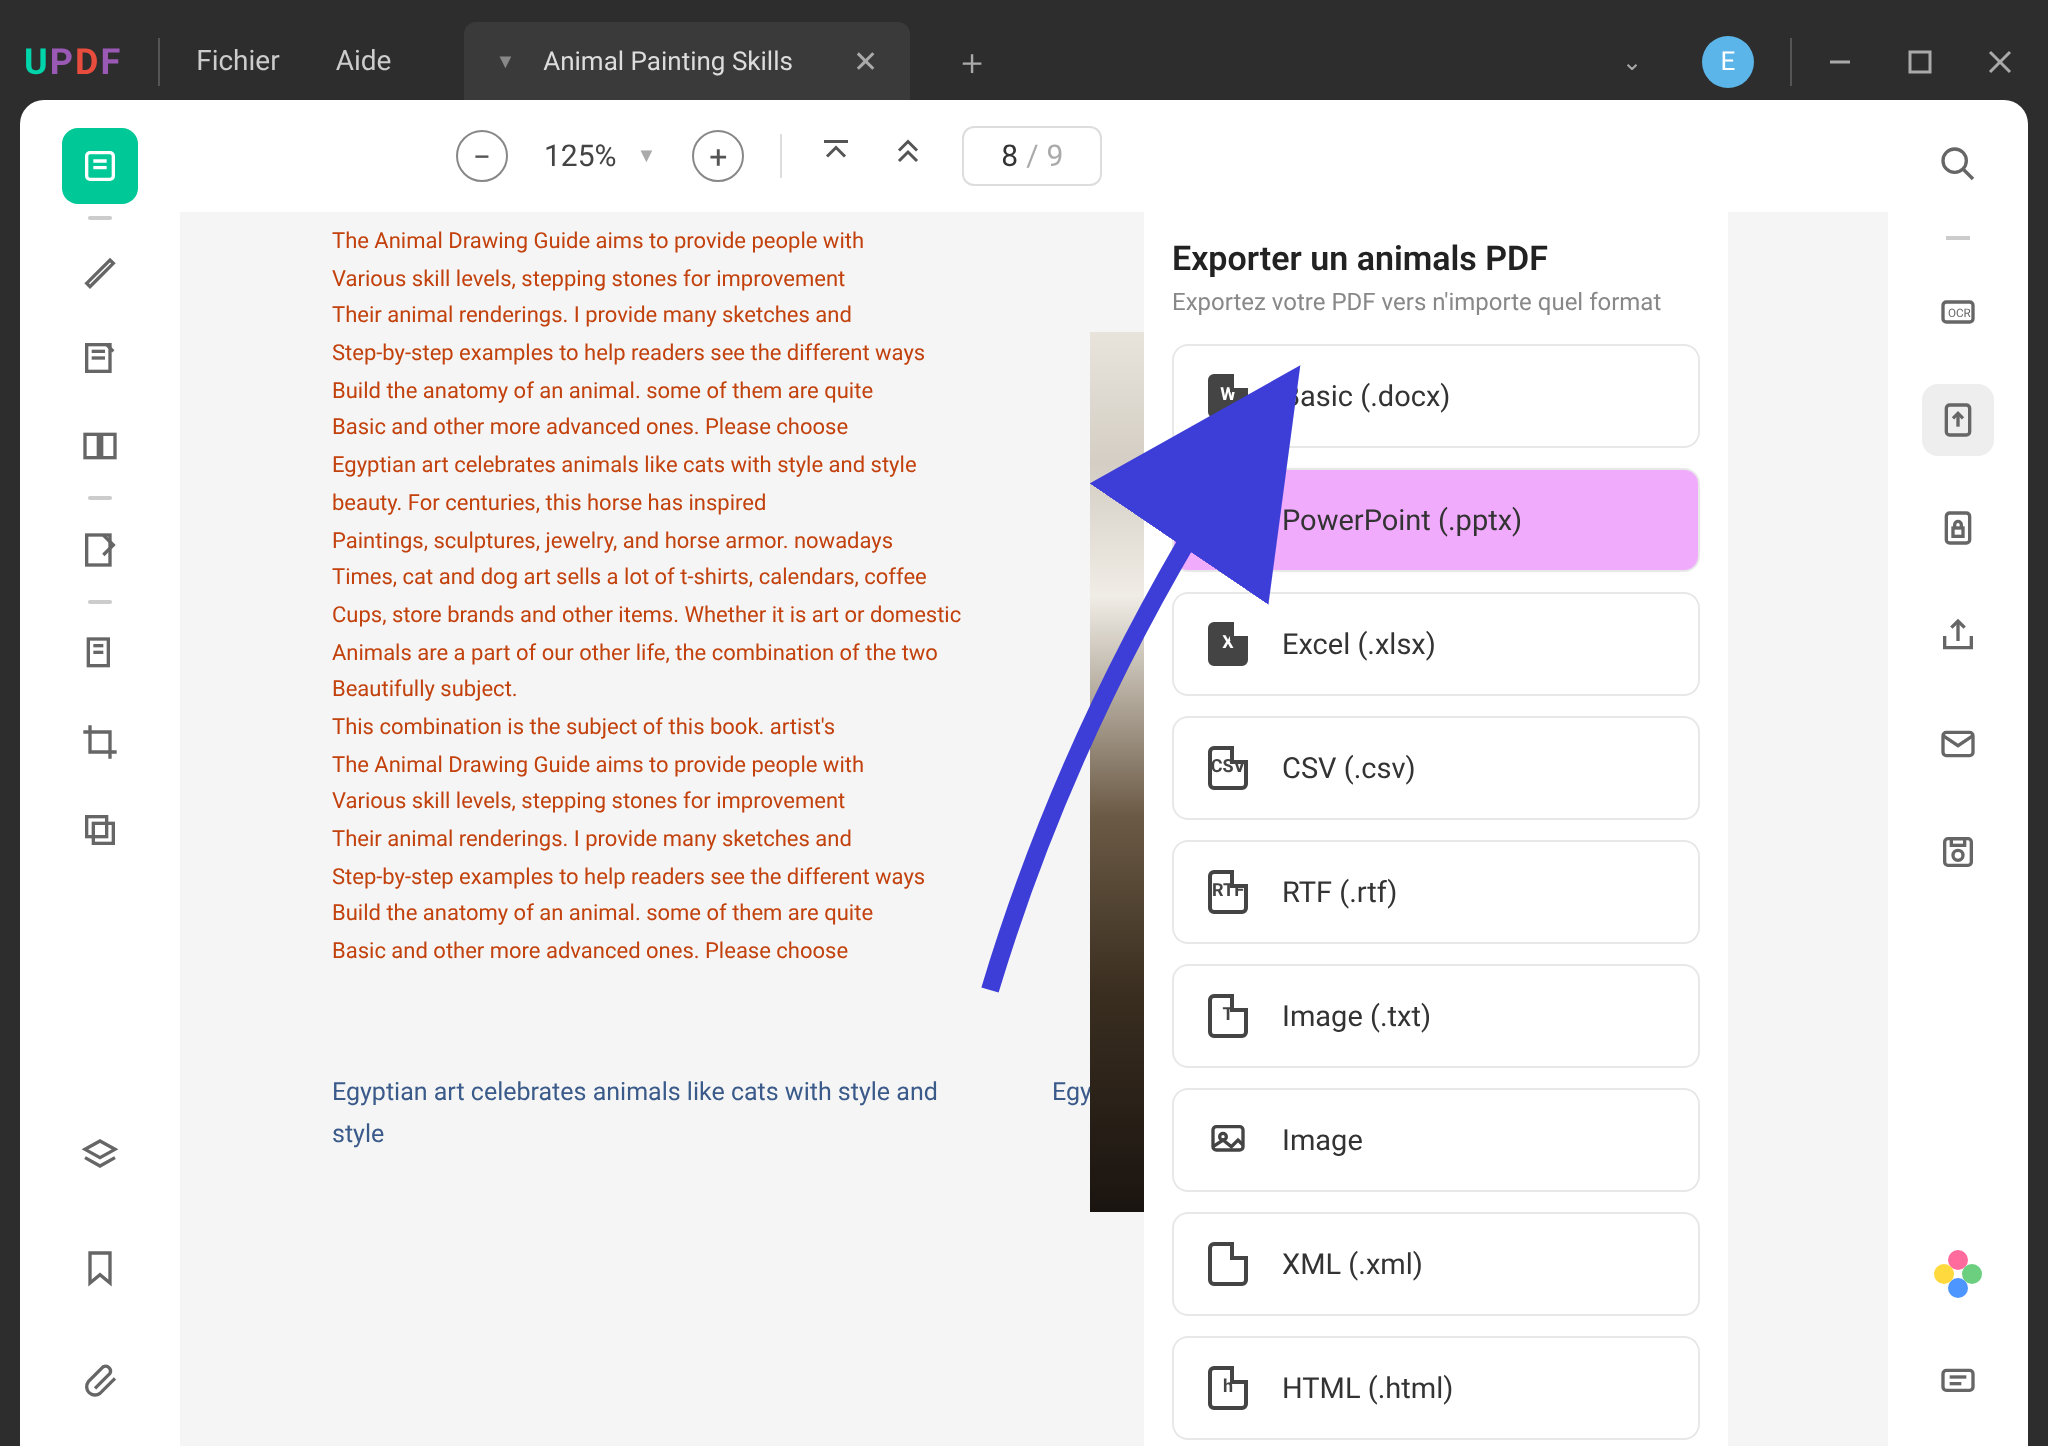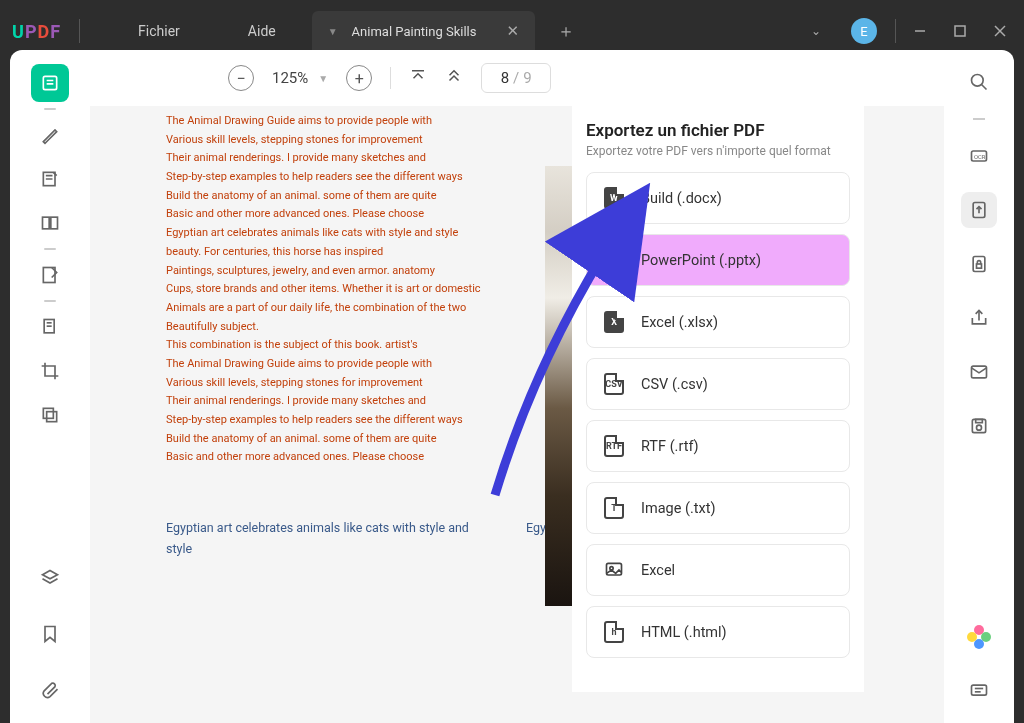--- a/index.html
+++ b/index.html
@@ -3,21 +3,21 @@
 <meta charset="utf-8">
 <style>
 * { margin:0; padding:0; box-sizing:border-box; font-family:-apple-system,BlinkMacSystemFont,"Segoe UI",Roboto,sans-serif; }
 body { width:1024px; height:723px; background:#2d2d2d; overflow:hidden; position:relative; }
 
 
 .titlebar { height:62px; background:#2d2d2d; display:flex; align-items:center; padding:0 12px; position:relative; }
 .logo { font-weight:bold; font-size:18px; letter-spacing:1px; }
 .logo span:nth-child(1){color:#00d4aa}.logo span:nth-child(2){color:#9b59b6}.logo span:nth-child(3){color:#e74c3c}.logo span:nth-child(4){color:#9b59b6}
 .divider { width:1px; height:24px; background:#555; margin:0 18px; }
-.menu-item { color:#ccc; font-size:14px; margin-right:28px; cursor:pointer;margin-left:40px; }
+.menu-item { color:#ccc; font-size:14px; margin-right:28px; cursor:pointer; }
 .tab { display:flex; align-items:center; background:#3a3a3a; height:40px; padding:0 16px; border-radius:6px 6px 0 0; margin-left:8px; color:#ddd; font-size:13px; }
 .tab .dropdown-small { color:#888; font-size:10px; margin-right:14px; }
 .tab-close { margin-left:30px; color:#aaa; cursor:pointer; font-size:15px; }
 .tab-plus { color:#aaa; margin-left:22px; font-size:18px; cursor:pointer; }
 .win-controls { position:absolute; right:4px; display:flex; align-items:center; gap:0; }
 .chev-btn { color:#aaa; font-size:12px; padding:8px 16px; cursor:pointer; }
 .avatar { width:26px; height:26px; border-radius:50%; background:#5bb5e8; color:#fff; display:flex; align-items:center; justify-content:center; font-size:13px; margin:0 14px; }
 .win-btn { width:40px; height:40px; display:flex; align-items:center; justify-content:center; color:#aaa; cursor:pointer; }
 
 
@@ -217,23 +217,24 @@
       <div class="doc-area">
         <div class="doc-text" id="para1">
             <div>The Animal Drawing Guide aims to provide people with</div>
             <div>Various skill levels, stepping stones for improvement</div>
             <div>Their animal renderings. I provide many sketches and</div>
             <div>Step-by-step examples to help readers see the different ways</div>
             <div>Build the anatomy of an animal. some of them are quite</div>
             <div>Basic and other more advanced ones. Please choose</div>
             <div>Egyptian art celebrates animals like cats with style and style</div>
             <div>beauty. For centuries, this horse has inspired</div>
-            <div>Paintings, sculptures, jewelry, and even armor. anatomy</div>
+            <div>Paintings, sculptures, jewelry, and horse armor. nowadays</div>
+            <div>Times, cat and dog art sells a lot of t-shirts, calendars, coffee</div>
             <div>Cups, store brands and other items. Whether it is art or domestic</div>
-            <div>Animals are a part of our daily life, the combination of the two</div>
+            <div>Animals are a part of our other life, the combination of the two</div>
             <div>Beautifully subject.</div>
             <div>This combination is the subject of this book. artist's</div>
             <div>The Animal Drawing Guide aims to provide people with</div>
             <div>Various skill levels, stepping stones for improvement</div>
             <div>Their animal renderings. I provide many sketches and</div>
             <div>Step-by-step examples to help readers see the different ways</div>
             <div>Build the anatomy of an animal. some of them are quite</div>
             <div>Basic and other more advanced ones. Please choose</div>
           </div>
         <div class="doc-img"></div>
@@ -242,28 +243,28 @@
               <div>Egyptian art celebrates animals like cats with style and style</div>
             </div>
           <div class="doc-col r" id="colR">
               <div>Egyptian art cele</div>
             </div>
         </div>
       </div>
     </div>
 
     <div class="export-panel">
-      <div class="export-title">Exportez un fichier PDF</div>
+      <div class="export-title">Exporter un animals PDF</div>
       <div class="export-sub">Exportez votre PDF vers n'importe quel format</div>
       <div id="export-list">
           <div class="export-item">
             <div class="ico">
               <div class="fi dark">W</div>
             </div>
-            <div class="lbl">Build (.docx)</div>
+            <div class="lbl">Basic (.docx)</div>
           </div>
           <div class="export-item sel">
             <div class="ico">
               <div class="fi dark">P</div>
             </div>
             <div class="lbl">PowerPoint (.pptx)</div>
           </div>
           <div class="export-item">
             <div class="ico">
               <div class="fi dark">X</div>
@@ -289,21 +290,27 @@
             <div class="lbl">Image (.txt)</div>
           </div>
           <div class="export-item">
             <div class="ico">
               <svg width="22" height="20" viewBox="0 0 24 24" fill="none" stroke="#444" stroke-width="2">
                 <rect x="3" y="4" width="18" height="14" rx="2"></rect>
                 <circle cx="9" cy="10" r="2"></circle>
                 <path d="M3 16 L9 12 L14 16 L18 12 L21 15"></path>
               </svg>
             </div>
-            <div class="lbl">Excel</div>
+            <div class="lbl">Image</div>
+          </div>
+          <div class="export-item">
+            <div class="ico">
+              <div class="fi"></div>
+            </div>
+            <div class="lbl">XML (.xml)</div>
           </div>
           <div class="export-item">
             <div class="ico">
               <div class="fi">h</div>
             </div>
             <div class="lbl">HTML (.html)</div>
           </div>
         </div>
     </div>
 

